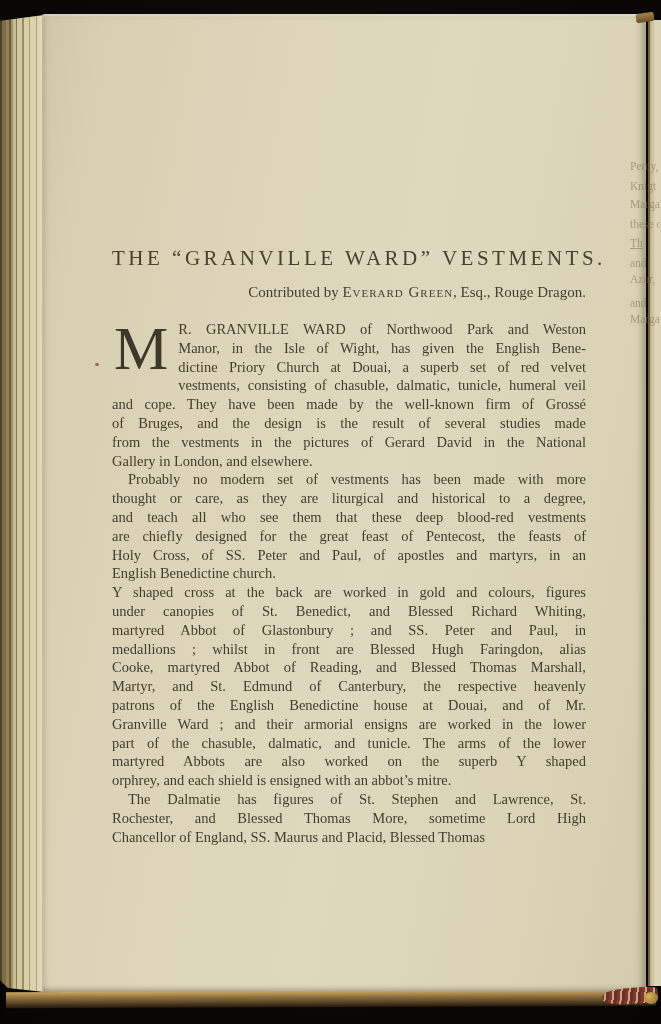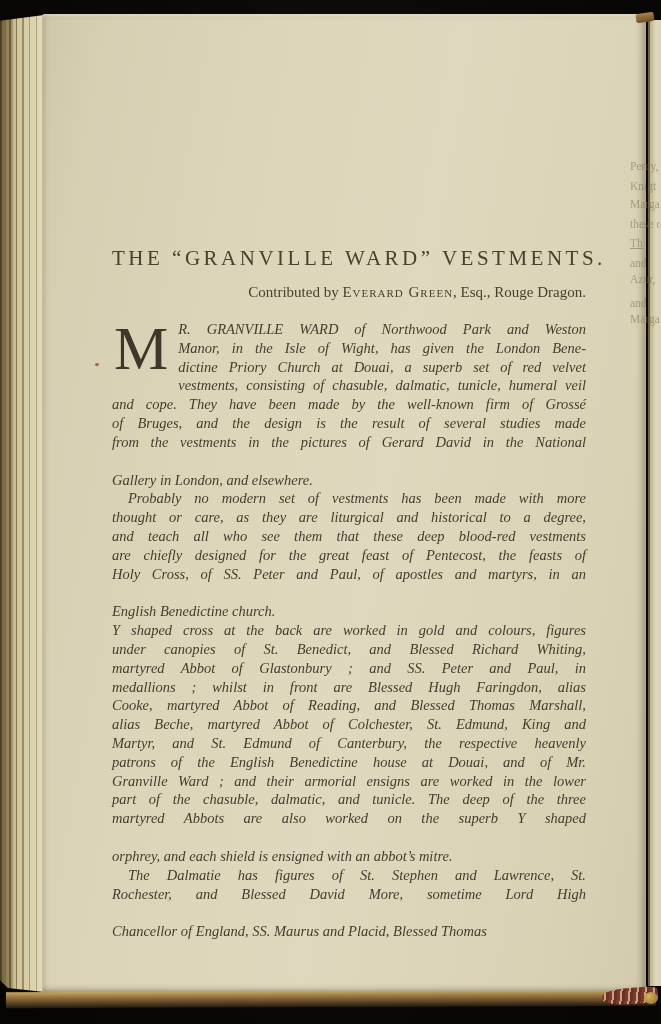--- a/index.html
+++ b/index.html
@@ -45,22 +45,22 @@
   .byline{
     position:absolute;top:270px;width:100%;text-align:right;
     font-size:15px;color:#47402f;white-space:nowrap;
   }
   .byline .sc{font-variant:small-caps;letter-spacing:1px;}
   .body{
     position:absolute;top:306px;width:100%;
     font-size:14.5px;line-height:18.8px;color:#433d2e;
   }
   .para{margin:0;}
-  .line{text-align:justify;text-align-last:justify;text-justify:inter-word;font-style:italic;}
-  .line.last{text-align-last:left;margin-top:19px;}
+  .line{text-align:justify;text-align-last:justify;text-justify:inter-word;}
+  .line.last{text-align-last:left;}
   .line.indent{text-indent:16px;}
   .dropcap{
     float:left;font-size:61px;line-height:56px;height:56px;
     margin:1px 10px 0 2px;color:#3e382a;
   }
   
   .ghost{
     position:absolute;left:630px;top:150px;width:30px;height:180px;z-index:4;
     overflow:hidden;pointer-events:none;
   }
@@ -100,21 +100,21 @@
   <div class="next-page"></div>
 
   <div class="page">
     <div class="textblock">
       <h1 class="title">THE “GRANVILLE WARD” VESTMENTS.</h1>
       <div class="byline"><span>Contributed by </span><span class="sc">Everard Green</span><span>, Esq., Rouge Dragon.</span></div>
       <div class="body">
           <div class="para">
             <span class="dropcap">M</span>
             <div class="line">R. GRANVILLE WARD of Northwood Park and Weston</div>
-            <div class="line">Manor, in the Isle of Wight, has given the London Bene-</div>
+            <div class="line">Manor, in the Isle of Wight, has given the English Bene-</div>
             <div class="line">dictine Priory Church at Douai, a superb set of red velvet</div>
             <div class="line">vestments, consisting of chasuble, dalmatic, tunicle, humeral veil</div>
             <div class="line">and cope. They have been made by the well-known firm of Grossé</div>
             <div class="line">of Bruges, and the design is the result of several studies made</div>
             <div class="line">from the vestments in the pictures of Gerard David in the National</div>
             <div class="line last">Gallery in London, and elsewhere.</div>
           </div>
           <div class="para">
             <div class="line indent">Probably no modern set of vestments has been made with more</div>
             <div class="line">thought or care, as they are liturgical and historical to a degree,</div>
@@ -122,31 +122,30 @@
             <div class="line">are chiefly designed for the great feast of Pentecost, the feasts of</div>
             <div class="line">Holy Cross, of SS. Peter and Paul, of apostles and martyrs, in an</div>
             <div class="line last">English Benedictine church.</div>
           </div>
           <div class="para">
             <div class="line">Y shaped cross at the back are worked in gold and colours, figures</div>
             <div class="line">under canopies of St. Benedict, and Blessed Richard Whiting,</div>
             <div class="line">martyred Abbot of Glastonbury ; and SS. Peter and Paul, in</div>
             <div class="line">medallions ; whilst in front are Blessed Hugh Faringdon, alias</div>
             <div class="line">Cooke, martyred Abbot of Reading, and Blessed Thomas Marshall,</div>
-            <div class="line">alias Beche, martyred Abbot of Colchester, St. Edmund, King and</div>
             <div class="line">Martyr, and St. Edmund of Canterbury, the respective heavenly</div>
             <div class="line">patrons of the English Benedictine house at Douai, and of Mr.</div>
             <div class="line">Granville Ward ; and their armorial ensigns are worked in the lower</div>
-            <div class="line">part of the chasuble, dalmatic, and tunicle. The deep of the three</div>
+            <div class="line">part of the chasuble, dalmatic, and tunicle. The arms of the lower</div>
             <div class="line">martyred Abbots are also worked on the superb Y shaped</div>
             <div class="line last">orphrey, and each shield is ensigned with an abbot’s mitre.</div>
           </div>
           <div class="para">
             <div class="line indent">The Dalmatie has figures of St. Stephen and Lawrence, St.</div>
-            <div class="line">Rochester, and Blessed David More, sometime Lord High</div>
+            <div class="line">Rochester, and Blessed Thomas More, sometime Lord High</div>
             <div class="line last">Chancellor of England, SS. Maurus and Placid, Blessed Thomas</div>
           </div>
         </div>
     </div>
     <div class="foxing"></div>
   </div>
 
   <div class="ghost">
       <div style="top: 10px;">Percy,</div>
       <div style="top: 30px;">Knigt</div>

